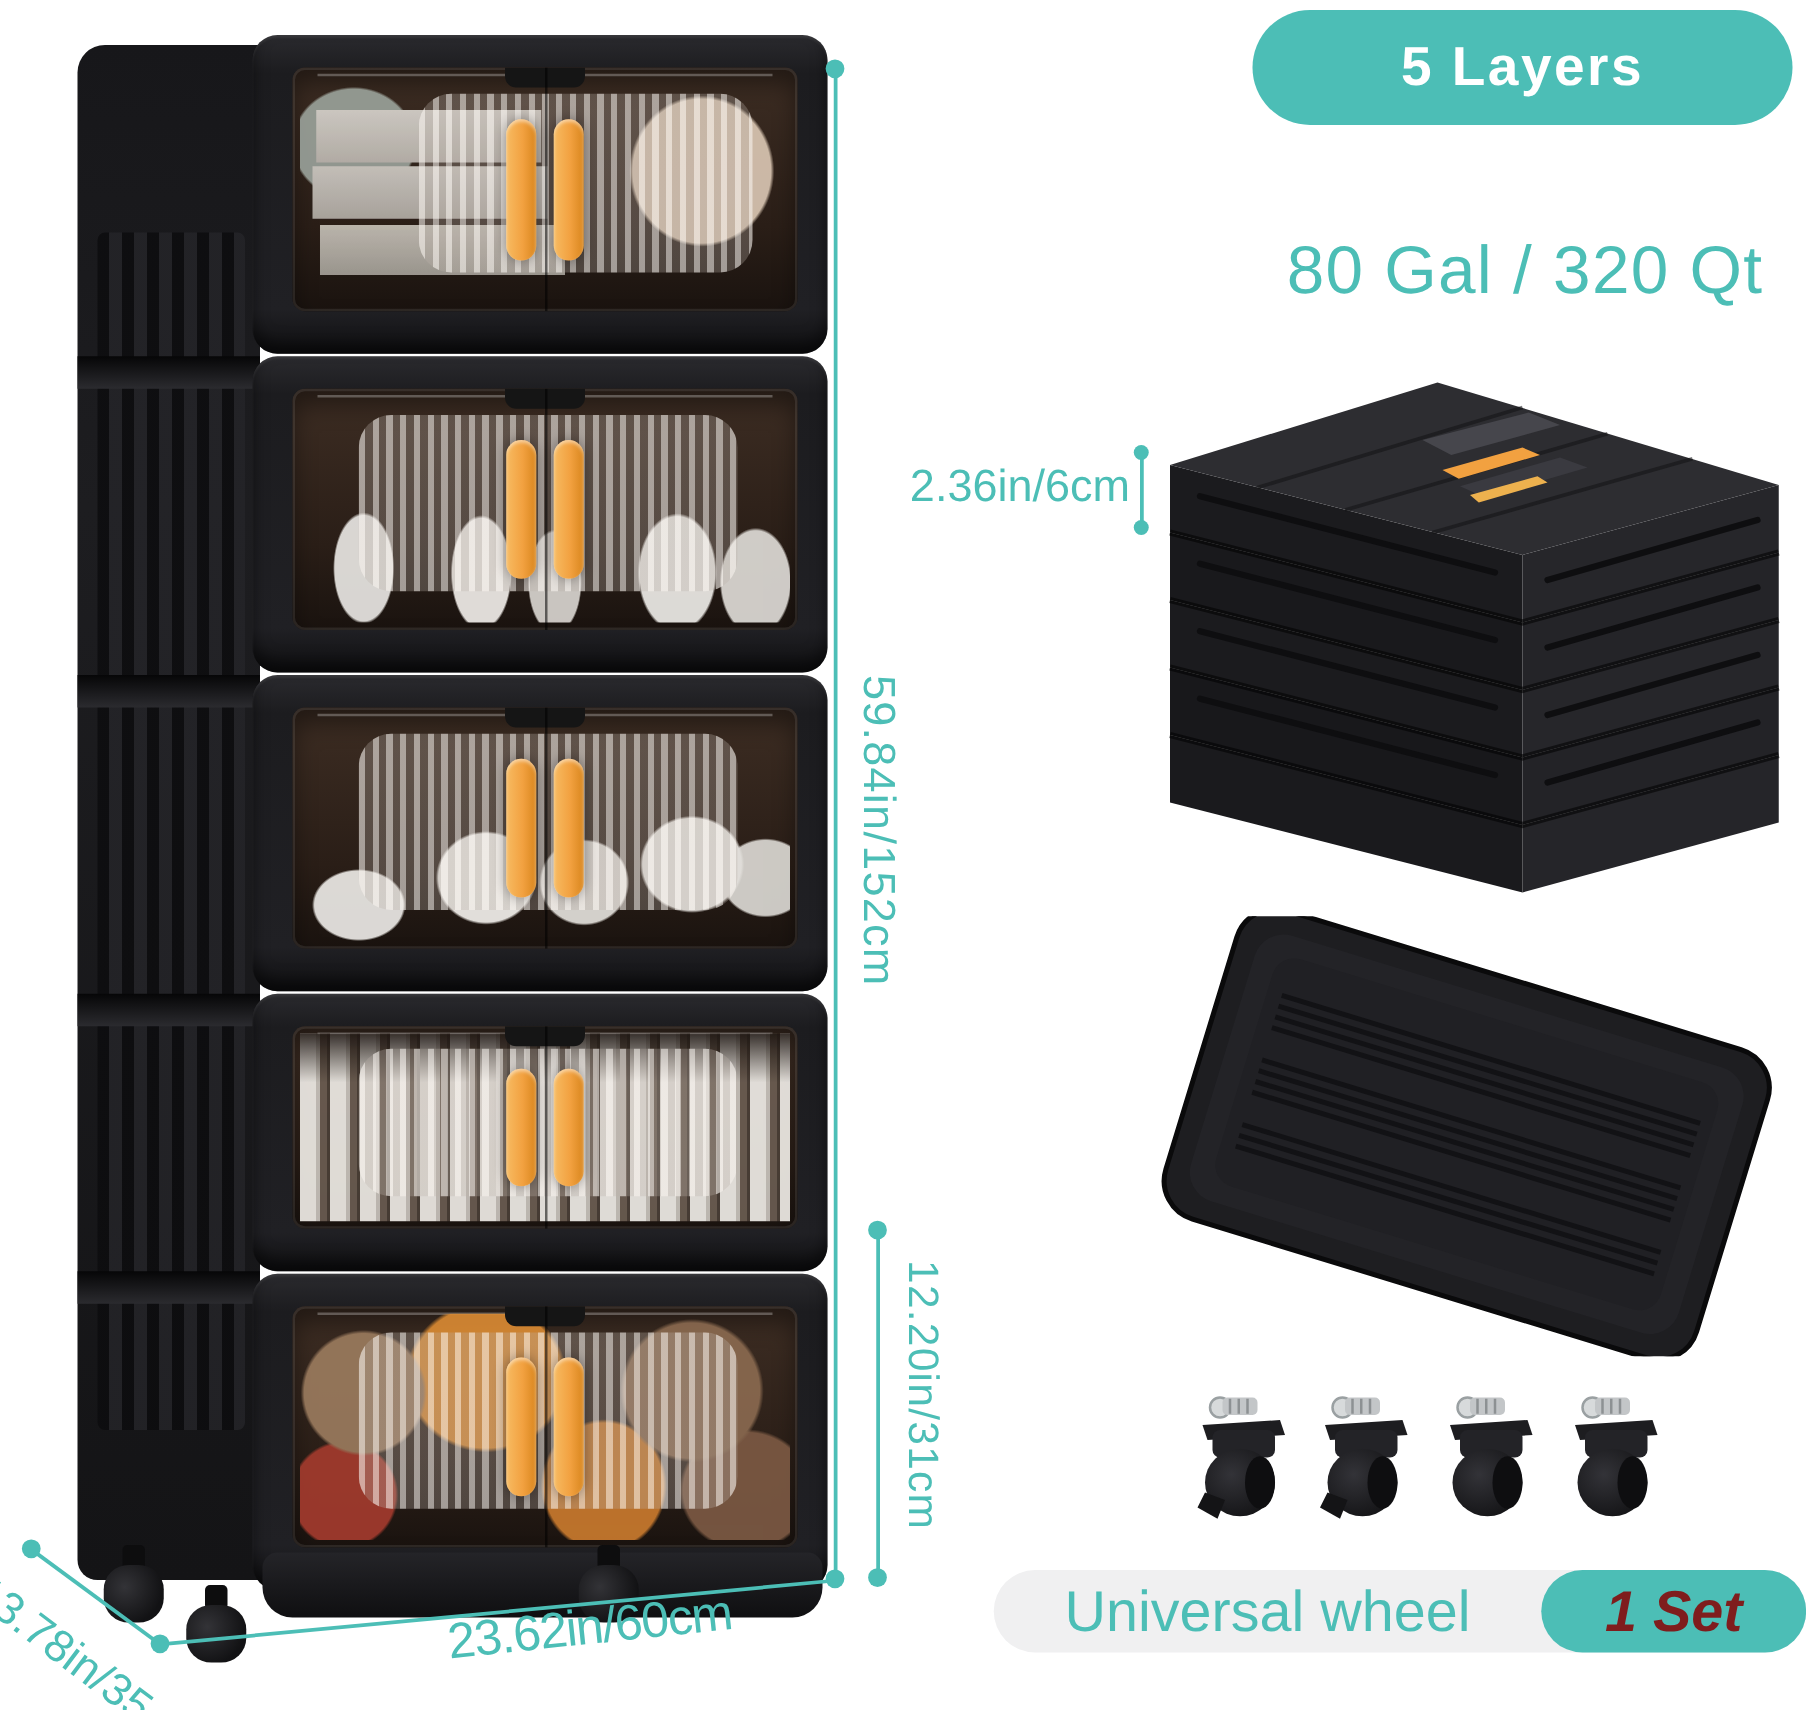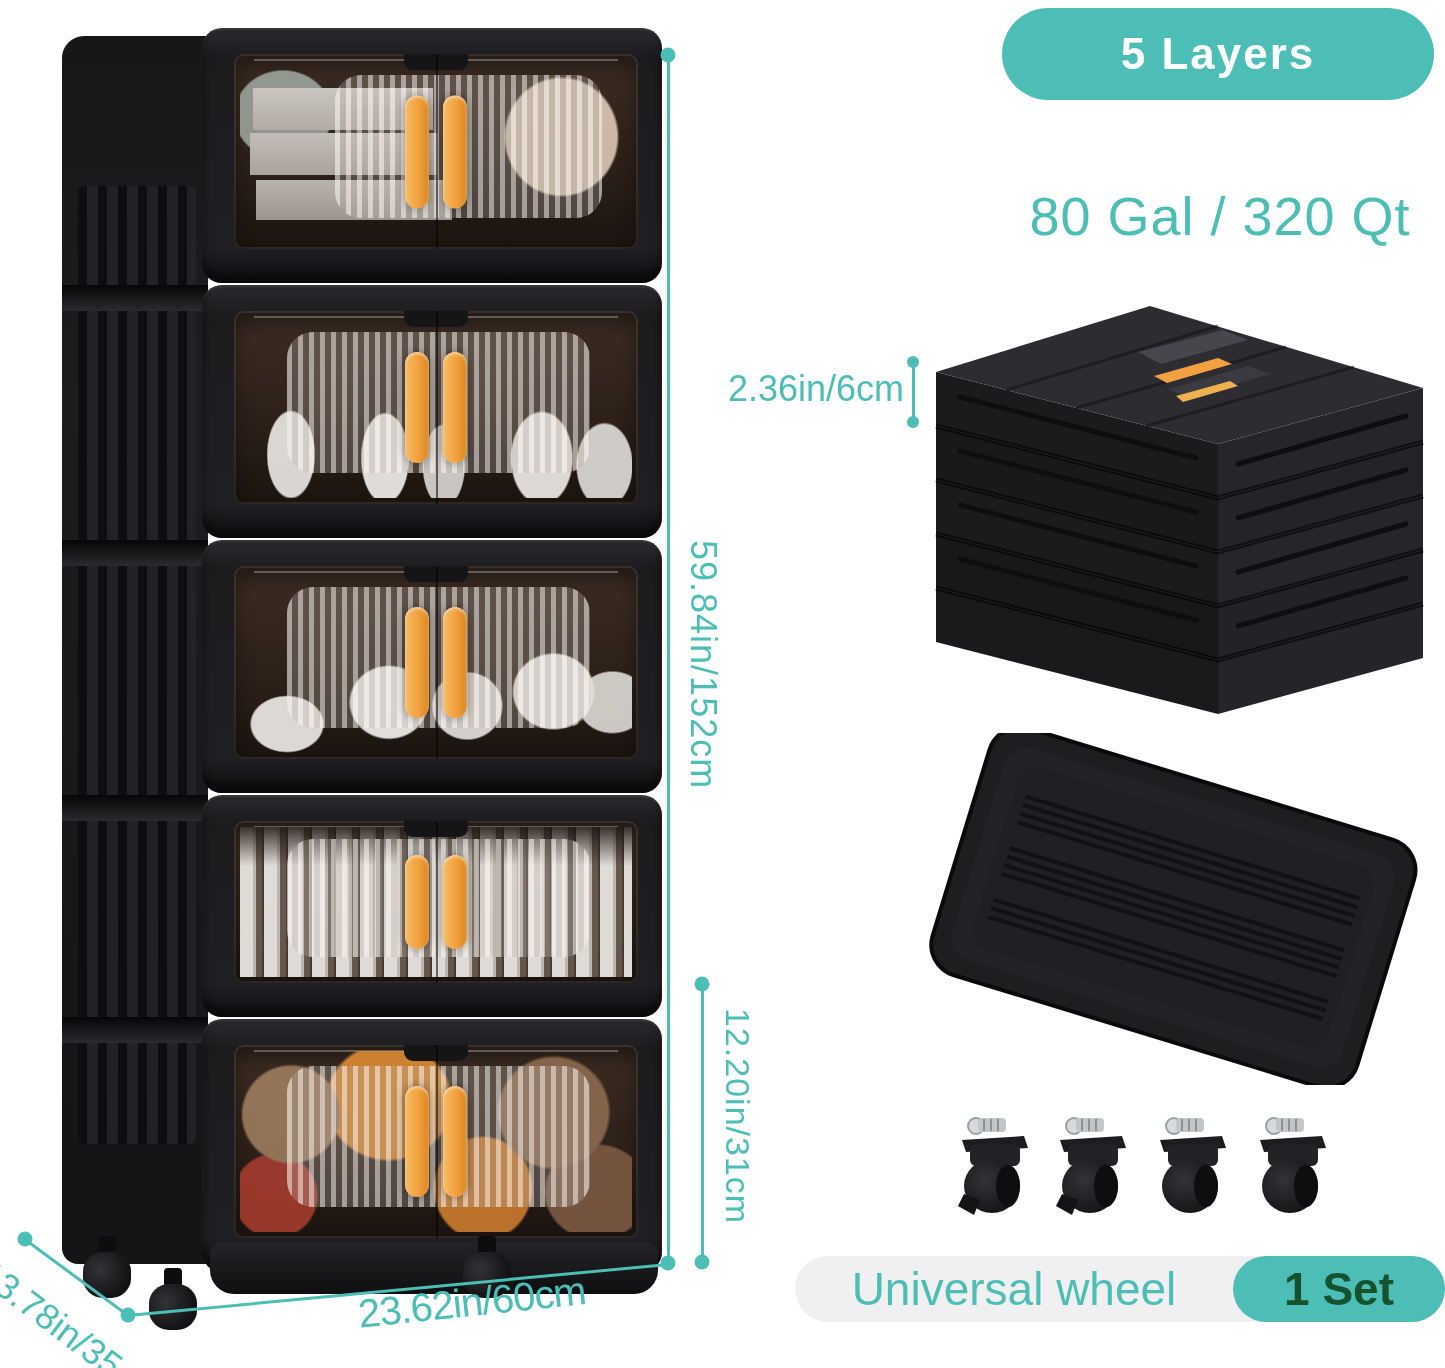--- a/index.html
+++ b/index.html
@@ -154,22 +154,22 @@
     left:795px;top:1256px;width:650px;height:66px;border-radius:33px;
     background:#f0f0f1;
   }
   #wheel-pill .wheel-label{
     position:absolute;left:0;top:0;bottom:0;right:212px;
     display:flex;align-items:center;justify-content:center;
     color:var(--accent);font-size:46px;text-align:center;
   }
   #wheel-pill .set-badge{
     position:absolute;right:0;top:0;width:212px;height:66px;border-radius:33px;
-    background:var(--accent);color:#14532d;font-size:46px;font-weight:bold;
-    display:flex;align-items:center;justify-content:center;
+    background:var(--accent);color:#7f1d1d;font-size:46px;font-weight:bold;
+    display:flex;align-items:center;justify-content:center;font-style:italic;
   }
 </style>
 </head>
 <body>
 
 <div class="abs" id="cabinet">
   <div class="side-face">
     <div class="side-slats"></div>
     <div class="side-sep" style="top:249px"></div>
     <div class="side-sep" style="top:504px"></div>

